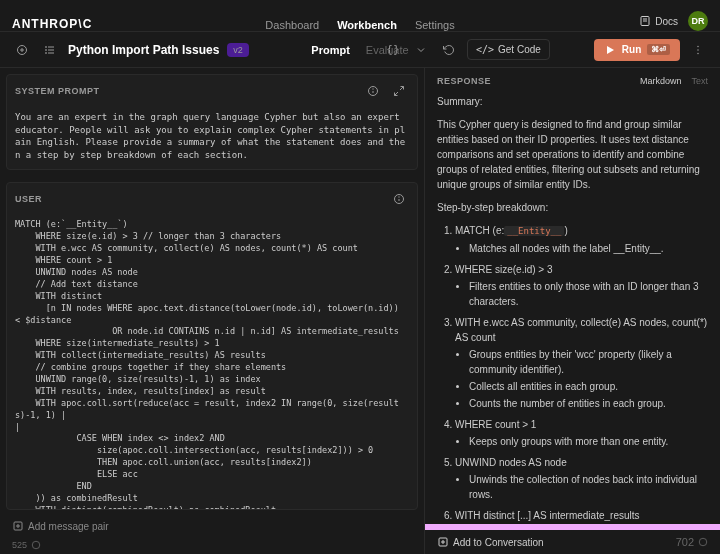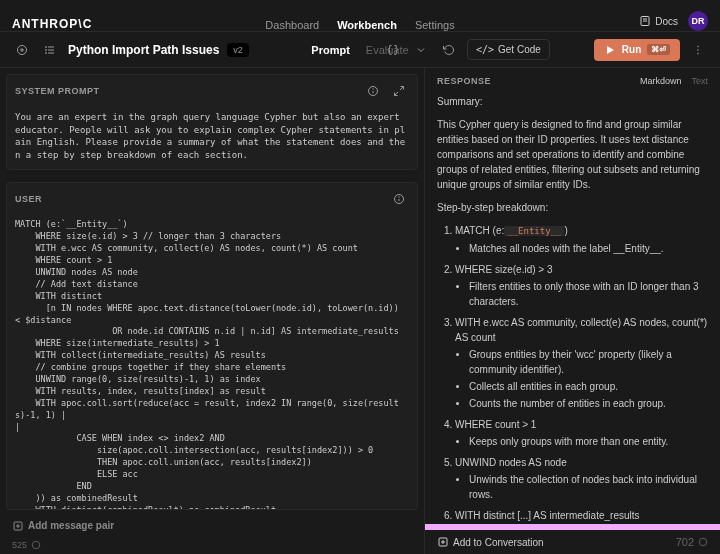--- a/index.html
+++ b/index.html
@@ -17,33 +17,33 @@
   align-items: flex-end;
   padding: 0 12px;
   border-bottom: 1px solid #2a2a2a;
 }
 .logo { font-weight: 700; font-size: 12px; letter-spacing: 1px; color: #fff; }
 .nav { display: flex; gap: 18px; margin-left: auto; margin-right: auto; position: absolute; left: 50%; transform: translateX(-50%); }
 .nav-item { color: #999; font-size: 11px; cursor: pointer; }
 .nav-item.active { color: #fff; font-weight: 600; }
 .header-right { margin-left: auto; display: flex; align-items: center; gap: 10px; }
 .docs-btn { color: #ccc; font-size: 10px; display: flex; align-items: center; gap: 4px; }
-.avatar { width: 20px; height: 20px; border-radius: 50%; background: #4c1d95; color: #fff; display: flex; align-items: center; justify-content: center; font-size: 9px; font-weight: 600; }
+.avatar { width: 20px; height: 20px; border-radius: 50%; background: #4d7c0f; color: #fff; display: flex; align-items: center; justify-content: center; font-size: 9px; font-weight: 600; }
 
 .subheader {
   height: 36px;
   display: flex;
   align-items: center;
   padding: 0 12px;
   gap: 8px;
   border-bottom: 1px solid #2a2a2a;
 }
 .icon-btn { width: 20px; height: 20px; display: flex; align-items: center; justify-content: center; color: #999; cursor: pointer; }
 .title { font-size: 12px; font-weight: 600; color: #fff; }
-.badge { background: #000000; color: #999; font-size: 9px; padding: 2px 6px; border-radius: 4px; }
+.badge { background: #4c1d95; color: #999; font-size: 9px; padding: 2px 6px; border-radius: 4px; }
 .subheader-center { margin-left: auto; margin-right: auto; display: flex; gap: 16px; position: absolute; left: 50%; transform: translateX(-50%); }
 .tab { color: #666; font-size: 11px; cursor: pointer; }
 .tab.active { color: #fff; font-weight: 600; }
 .subheader-right { margin-left: auto; display: flex; align-items: center; gap: 8px; }
 .code-btn { display: flex; align-items: center; gap: 4px; font-size: 10px; color: #ccc; border: 1px solid #333; padding: 4px 8px; border-radius: 4px; cursor: pointer; }
 .run-btn { display: flex; align-items: center; gap: 6px; background: #d97757; color: #fff; font-size: 10px; padding: 5px 10px; border-radius: 4px; cursor: pointer; font-weight: 600; margin-left: 36px; }
 .run-shortcut { background: rgba(0,0,0,0.2); padding: 1px 4px; border-radius: 2px; font-size: 8px; }
 
 .main { display: flex; height: calc(554px - 68px); }
 .left-pane { width: 425px; display: flex; flex-direction: column; border-right: 1px solid #2a2a2a; }
@@ -53,21 +53,21 @@
 .panel-header { display: flex; align-items: center; padding: 6px 8px; gap: 6px; }
 .panel-title { font-size: 9px; color: #999; font-weight: 600; letter-spacing: 0.5px; }
 .panel-icons { margin-left: auto; display: flex; gap: 6px; }
 .panel-body { padding: 4px 8px 8px; font-family: 'SF Mono', Monaco, Consolas, monospace; font-size: 9px; line-height: 1.4; color: #ccc; white-space: pre-wrap; word-break: break-all; overflow-y: auto; }
 .panel-body.mono { font-size: 8.5px; }
 
 .system-panel { flex: 0 0 auto; }
 .user-panel { flex: 1; min-height: 0; }
 .user-panel .panel-body { overflow-y: auto; max-height: 330px; }
 
-.add-msg { color: #888; font-size: 10px; padding: 4px 12px; display: flex; align-items: flex-start; gap: 4px; cursor: pointer; font-weight: bold; }
+.add-msg { color: #888; font-size: 10px; padding: 4px 12px; display: flex; align-items: flex-end; gap: 4px; cursor: pointer; }
 .footer-left { padding: 4px 12px; color: #666; font-size: 9px; display: flex; align-items: flex-end; gap: 4px; }
 
 .response-header { display: flex; align-items: flex-start; padding: 8px 12px; gap: 8px; }
 .response-title { font-size: 9px; color: #999; font-weight: 600; letter-spacing: 0.5px; }
 .response-tabs { margin-left: auto; display: flex; gap: 10px; }
 .response-tab { font-size: 9px; color: #666; cursor: pointer; }
 .response-tab.active { color: #ccc; }
 
 .response-body { flex: 1; overflow-y: auto; padding: 0 12px 8px; font-size: 10px; line-height: 1.5; color: #ccc; }
 .response-body p { margin-bottom: 8px; }

